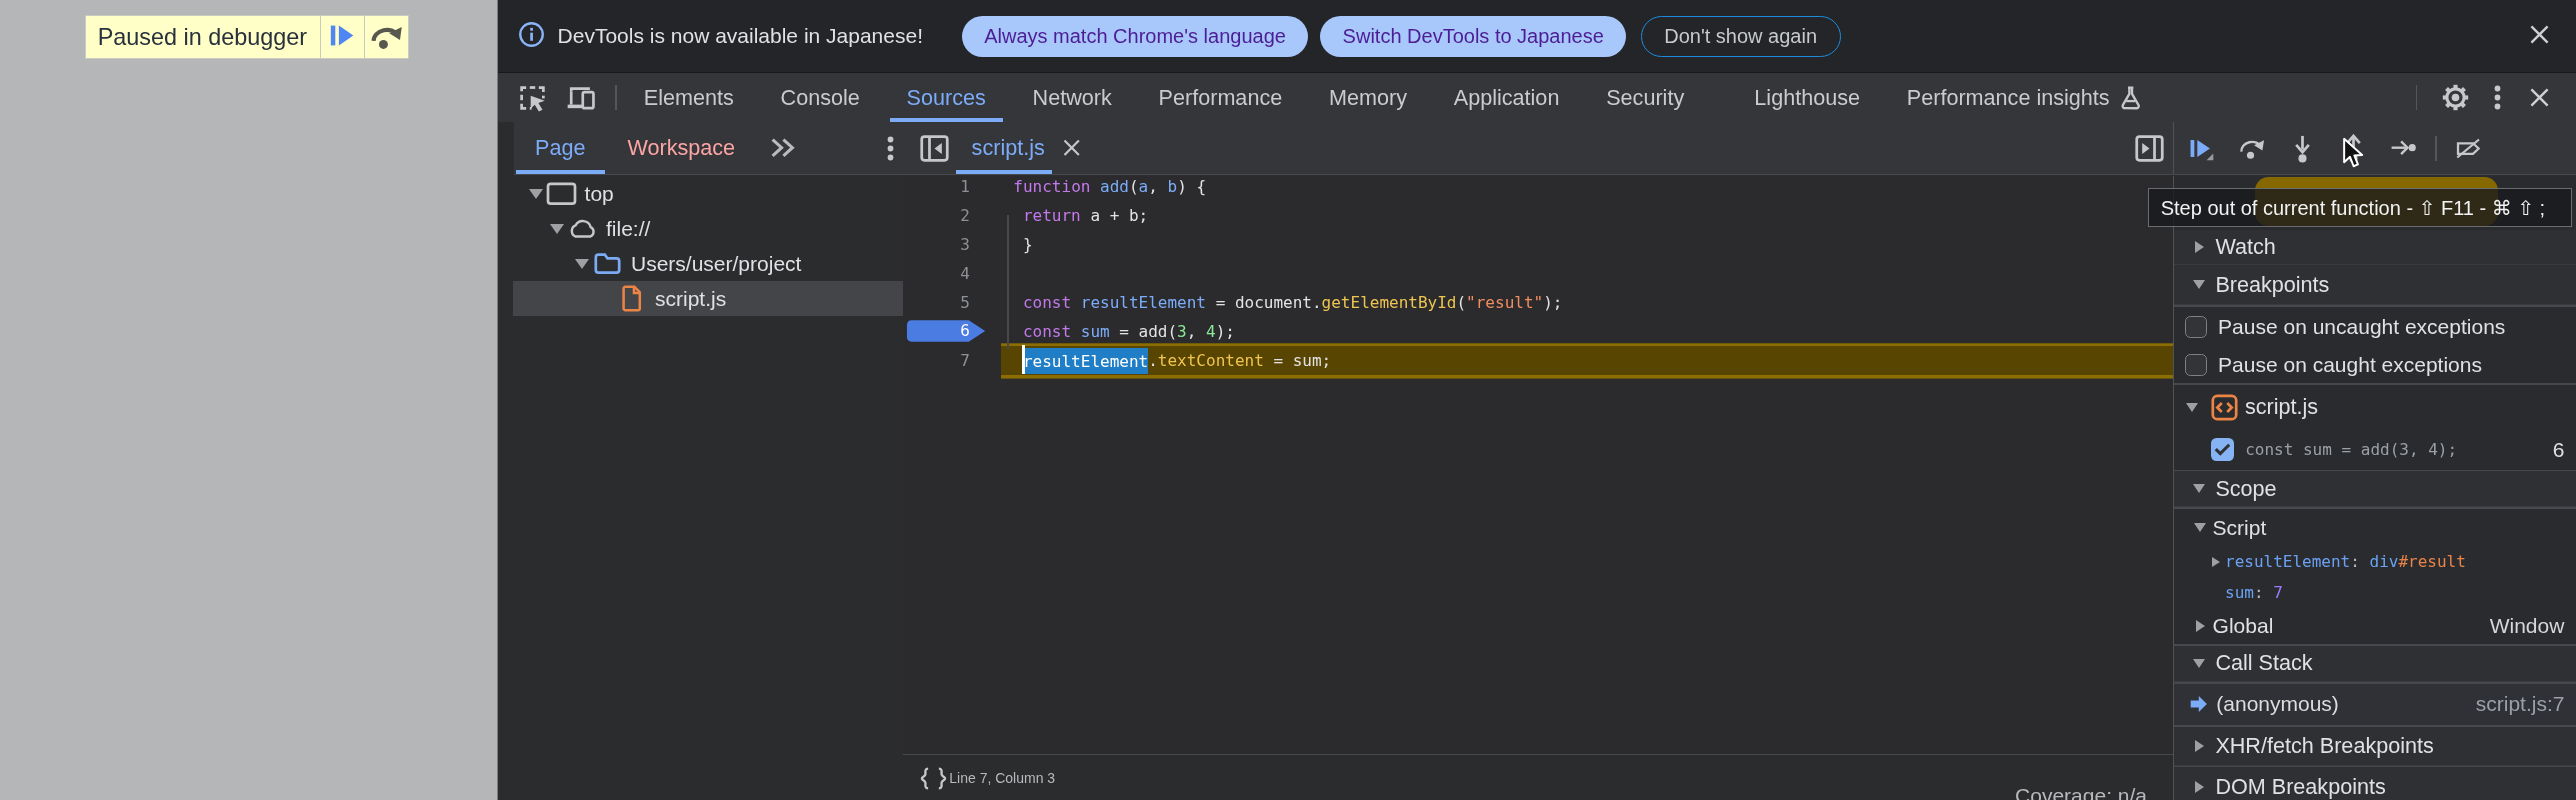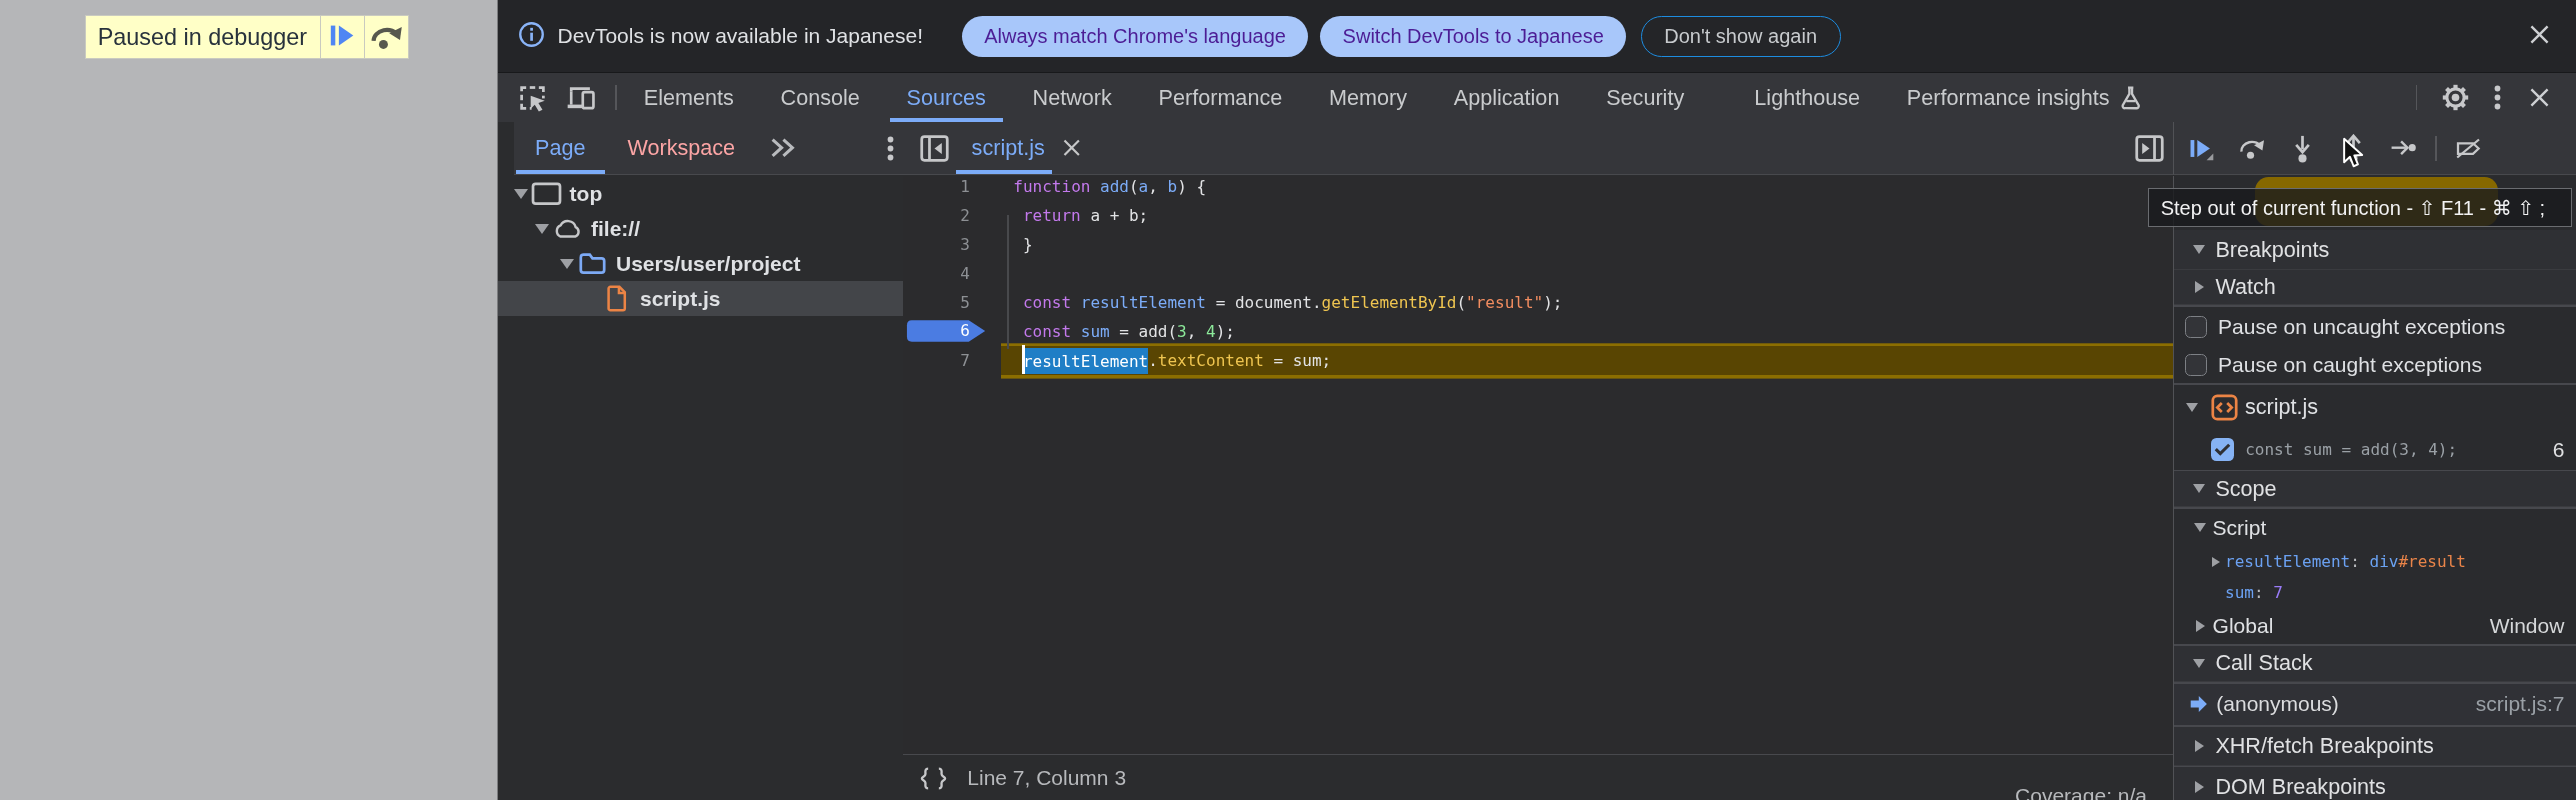--- a/index.html
+++ b/index.html
@@ -45,22 +45,22 @@
   
   .panelhead { position:absolute; top:122px; height:53px; background:#35363a; border-bottom:0.9px solid #48494d; }
 
   
   .nav-head { left:16px; width:405px; display:flex; align-items:stretch; border-right:1.8px solid #515256; }
   .nav-tab { position:relative; display:flex; align-items:center; padding:0 21px; font-size:21.6px; color:#fca5a5; }
   .nav-tab.active { color:#7cacf8; }
   .nav-tab.active::after { content:""; position:absolute; left:1.8px; right:1.8px; bottom:0; height:3.6px; background:#7cacf8; }
   .nav-more { display:flex; align-items:center; margin-left:10.8px; }
   .nav-kebab { margin-left:auto; display:flex; align-items:center; padding-right:23.4px; }
-  .navigator { position:absolute; left:0; top:176px; width:450px; height:624px; background:#2b2c2e;
-    border-right:1.8px solid #515256; overflow:hidden;font-weight:bold; }
+  .navigator { position:absolute; left:15px; top:176px; width:450px; height:624px; background:#2b2c2e;
+    border-right:1.8px solid #515256; overflow:hidden; }
   .tree-row { position:relative; height:35px; display:flex; align-items:center; }
   .tree-row.selected { background:#434549; }
   .tree-arrow { width:20px; display:flex; align-items:center; justify-content:center; }
   .tree-icon { width:31px; display:flex; align-items:center; justify-content:center; }
   .tree-label { margin-left:8px; font-size:21px; color:#dfe1e4; white-space:nowrap; }
   .tri-down { width:0; height:0; border-left:7.2px solid transparent; border-right:7.2px solid transparent; border-top:10px solid #9ea0a4; }
 
   
   .ed-head { left:405px; width:1270px; display:flex; align-items:center; }
   .ed-toggle { margin-left:16px; display:flex; align-items:center; }
@@ -82,21 +82,21 @@
   .tok-hl { background:#1f7ec6; color:#ffffff; padding:3.6px 0; }
   .code-line.exec .code-cell { background:#594502; box-shadow:0 -2.7px 0 #8c6e00, 0 3.6px 0 #8c6e00; }
   .bp-marker { position:absolute; left:1.8px; top:2.7px; }
   .bp-num { position:absolute; left:0; top:0; width:67px; text-align:right; color:#ffffff; }
   .indent-guide { position:absolute; left:104px; top:39px; width:1.8px; height:134px; background:#48494c; }
   .caret { position:absolute; left:119px; top:169px; width:2.7px; height:29px; background:#ffffff; z-index:5; }
 
   .statusbar { position:absolute; left:405px; top:754px; width:1270px; height:47px; background:#2b2c2e;
     border-top:0.9px solid #48494d; display:flex; align-items:center; }
   .sb-icon { margin-left:15.3px; display:flex; }
-  .sb-pos { margin-left:18px; font-size:21px; color:#b7b9bc; }
+  .sb-pos { font-size:14px; color:#b7b9bc; }
   .sb-cov { margin-left:auto; margin-right:26px; font-size:21px; color:#b7b9bc;margin-top:35px; }
 
   
   .dbg-head { left:1675px; width:404px; display:flex; align-items:center; border-left:1.8px solid #515256; padding-left:14.4px; gap:23.4px; }
   .dbg-btn { width:27px; height:27px; display:flex; align-items:center; justify-content:center; flex:none; }
   .dbg-sep { width:1.8px; height:25px; background:#55565a; margin:0 -5.4px; flex:none; }
   .sidebar { position:absolute; left:1675px; top:176px; width:404px; height:624px; background:#2a2b2e;
     border-left:1.8px solid #515256; overflow:hidden; }
   .sb-stack { position:absolute; left:0; top:54px; width:100%; }
   .sec-hdr { display:flex; align-items:center; background:#2f3034; border-bottom:0.9px solid #3a3b3f; }
@@ -440,31 +440,31 @@
         <span class="dbg-btn">
           <svg width="32" height="27" viewBox="0 0 36 30" fill="none">
             <path d="M4 8 H24 L31.5 15 L24 22 H4 Z" stroke="#c7c8ca" stroke-width="3" fill="none"></path>
             <path d="M3 27 L32 3" stroke="#c7c8ca" stroke-width="3"></path>
           </svg>
         </span>
       </div>
 
     <div class="sidebar">
       <div class="sb-stack" id="sb-stack">
+          <div class="sec-hdr" style="height: 35px;">
+            <span class="hdr-arrow">
+              <span class="s-tri-right"></span>
+            </span>
+            <span class="hdr-label">Watch</span>
+          </div>
           <div class="sec-hdr" style="height: 40px;">
             <span class="hdr-arrow">
               <span class="s-tri-down"></span>
             </span>
             <span class="hdr-label">Breakpoints</span>
-          </div>
-          <div class="sec-hdr" style="height: 35px;">
-            <span class="hdr-arrow">
-              <span class="s-tri-right"></span>
-            </span>
-            <span class="hdr-label">Watch</span>
           </div>
           <div class="sb-divider"></div>
           <div class="sb-row" style="height: 40px;">
             <span class="cb unchecked" style="margin-left:10.8px;"></span>
             <span class="row-label" style="margin-left:10.8px;">Pause on uncaught exceptions</span>
           </div>
           <div class="sb-row" style="height: 36px;">
             <span class="cb unchecked" style="margin-left:10.8px;"></span>
             <span class="row-label" style="margin-left:10.8px;">Pause on caught exceptions</span>
           </div>

